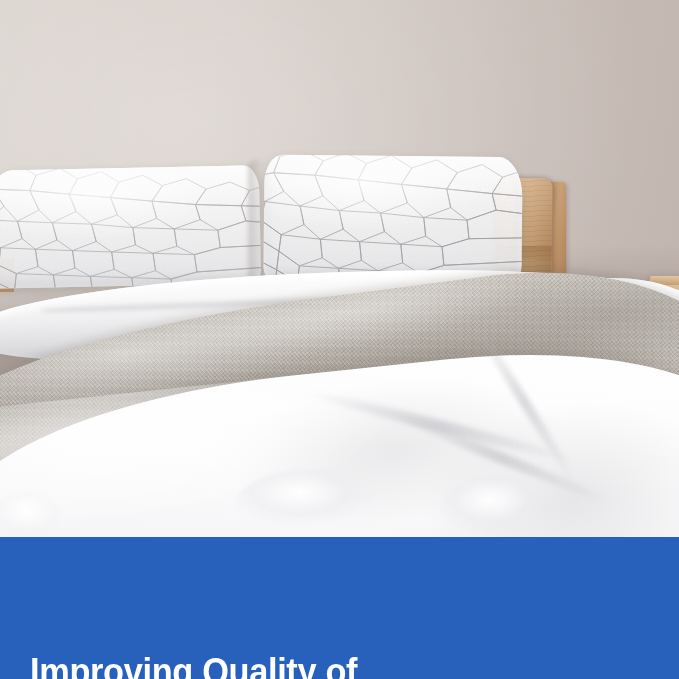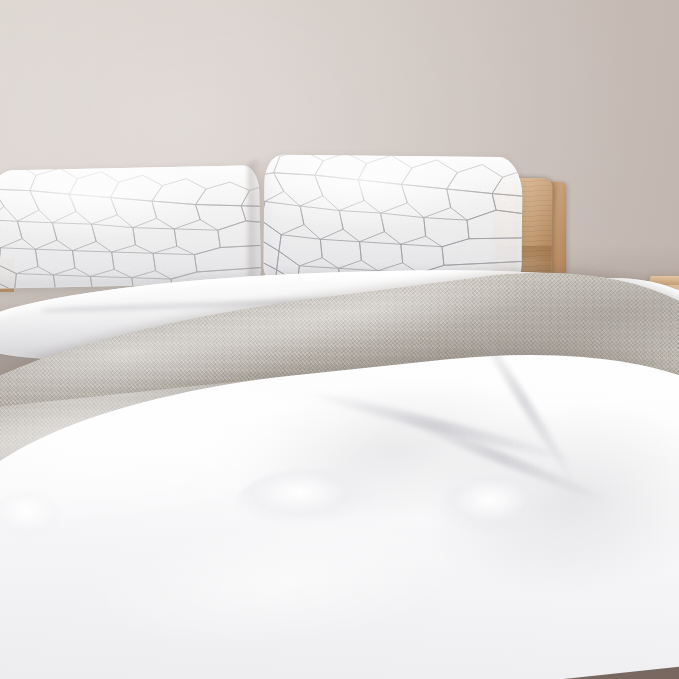--- a/index.html
+++ b/index.html
@@ -341,14 +341,20 @@
   <div class="duvet">
     <div class="duvet-shade"></div>
   </div>
   <div class="duvet-crease" style="left:300px; top:420px; width:280px; height:12px; transform:rotate(14deg);"></div>
   <div class="duvet-crease" style="left:380px; top:452px; width:240px; height:11px; transform:rotate(22deg);"></div>
   <div class="duvet-crease" style="left:430px; top:398px; width:190px; height:10px; transform:rotate(58deg);"></div>
   <div class="duvet-lump" style="left:440px; top:476px; width:120px; height:70px;"></div>
   <div class="duvet-lump" style="left:236px; top:470px; width:150px; height:66px;"></div>
   <div class="white-patch"></div>
 
+  <div class="banner">
+    <div class="banner-text">
+      <span class="banner-line">Improving Quality of</span>
+      
+    </div>
+  </div>
 
 </div>
 
 </body></html>

